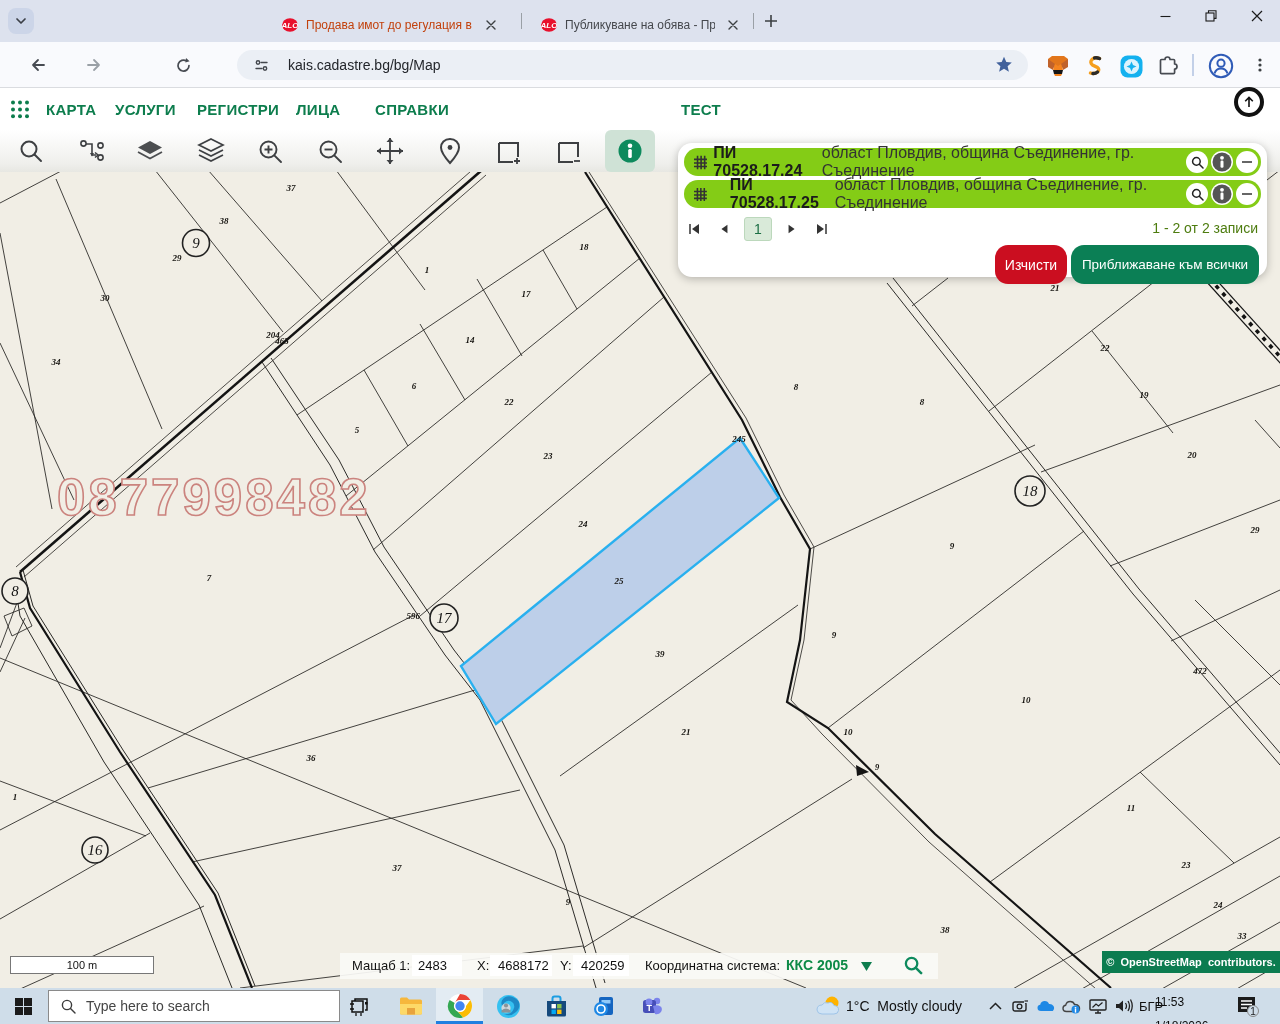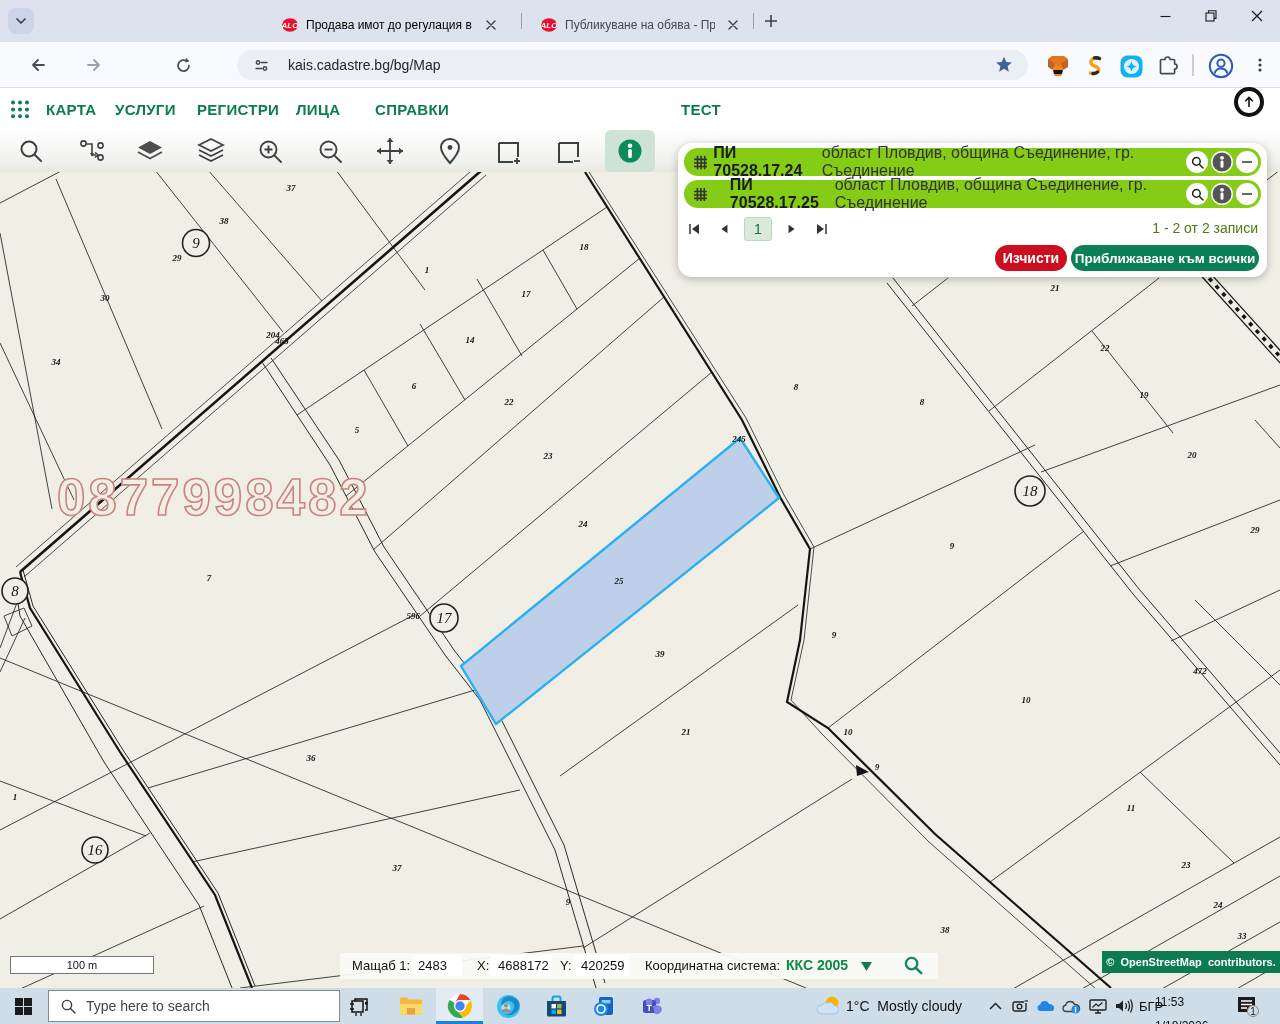--- a/index.html
+++ b/index.html
@@ -22,21 +22,21 @@
 .gitem{position:absolute;top:0;height:42px;display:flex;align-items:center;font-weight:bold;font-size:15px;color:#0d7d4d;letter-spacing:0.3px}
 
 #mtools{position:absolute;left:0;top:130px;width:1280px;height:42px;background:linear-gradient(#ffffff, #efefec 80%, #e7e7e2)}
 .mic{position:absolute;top:0;height:42px;display:flex;align-items:center;justify-content:center}
 
 #map{position:absolute;left:0;top:172px;width:1280px;height:816px}
 
 #panel{position:absolute;left:678px;top:143px;width:589px;height:134px;background:#fff;border-radius:14px;box-shadow:0 2px 8px rgba(0,0,0,.25)}
 .prow{position:absolute;left:6px;width:577px;height:28px;background:#84cc16;border-radius:14px;display:flex;align-items:center;font-size:16px}
 .picon{width:22px;height:22px;border-radius:50%;background:#fff;display:flex;align-items:center;justify-content:center;flex:0 0 22px}
-.btn{position:absolute;height:26px;border-radius:13px;color:#fff;font-weight:bold;font-size:14px;display:flex;align-items:center;justify-content:center}
+.btn{position:absolute;height:39px;border-radius:13px;color:#fff;font-weight:normal;font-size:14px;display:flex;align-items:center;justify-content:center}
 
 #scalebar{position:absolute;left:10px;top:956px;width:144px;height:18px;background:#fff;border:1px solid #777;font-size:11px;color:#111;display:flex;align-items:center;justify-content:center}
 #statusbar{position:absolute;left:340px;top:953px;width:598px;height:26px;background:rgba(250,250,246,.93);font-size:13px;color:#111}
 #osm{position:absolute;left:1102px;top:951px;width:178px;height:22px;background:#0c7c50;color:#fff;font-size:11px;display:flex;align-items:center;justify-content:center;font-weight:bold}
 
 #taskbar{position:absolute;left:0;top:988px;width:1280px;height:36px;background:#cfdde9}
 #tsearch{position:absolute;left:48px;top:990px;width:292px;height:32px;background:#fff;border:1px solid #8a8a8a;display:flex;align-items:center;font-size:14px;color:#454545}
 .tico{position:absolute;top:988px;width:47px;height:36px;display:flex;align-items:center;justify-content:center}
 #clock{position:absolute;left:1155px;top:990px;width:90px;text-align:left;font-size:12px;color:#0b0b0b;line-height:24px}
 </style></head>
@@ -45,21 +45,21 @@
   <div class="abs" style="left:8px;top:8px;width:26px;height:26px;border-radius:8px;background:#ccd5e8;display:flex;align-items:center;justify-content:center">
     <svg width="12" height="12" viewBox="0 0 12 12">
         <path d="M2 4 L6 8 L10 4" fill="none" stroke="#3b3f46" stroke-width="1.7" stroke-linecap="round" stroke-linejoin="round"></path>
       </svg>
   </div>
   <div class="tab" style="left:272px;width:235px">
     <svg class="tabfav" viewBox="0 0 16 16">
         <ellipse cx="8" cy="8" rx="8" ry="6.7" fill="#e8102c"></ellipse>
         <text x="8" y="11" font-family="Liberation Sans" font-style="italic" font-weight="bold" font-size="8" fill="#fff" text-anchor="middle">ALO</text>
       </svg>
-    <span class="tabtitle" style="color:#000000;width:166px">Продава имот до регулация в</span>
+    <span class="tabtitle" style="color:#c2410c;width:166px">Продава имот до регулация в</span>
     <svg class="tabx" width="24" height="24" viewBox="0 0 24 24" style="margin-right:4px">
         <path d="M8 8 L16 16 M16 8 L8 16" stroke="#3c4043" stroke-width="1.4" stroke-linecap="round"></path>
       </svg>
   </div>
   <div class="abs" style="left:521px;top:13px;width:1px;height:16px;background:#9aa0a6"></div>
   <div class="tab" style="left:531px;width:218px">
     <svg class="tabfav" viewBox="0 0 16 16">
         <ellipse cx="8" cy="8" rx="8" ry="6.7" fill="#e8102c"></ellipse>
         <text x="8" y="11" font-family="Liberation Sans" font-style="italic" font-weight="bold" font-size="8" fill="#fff" text-anchor="middle">ALO</text>
       </svg>

